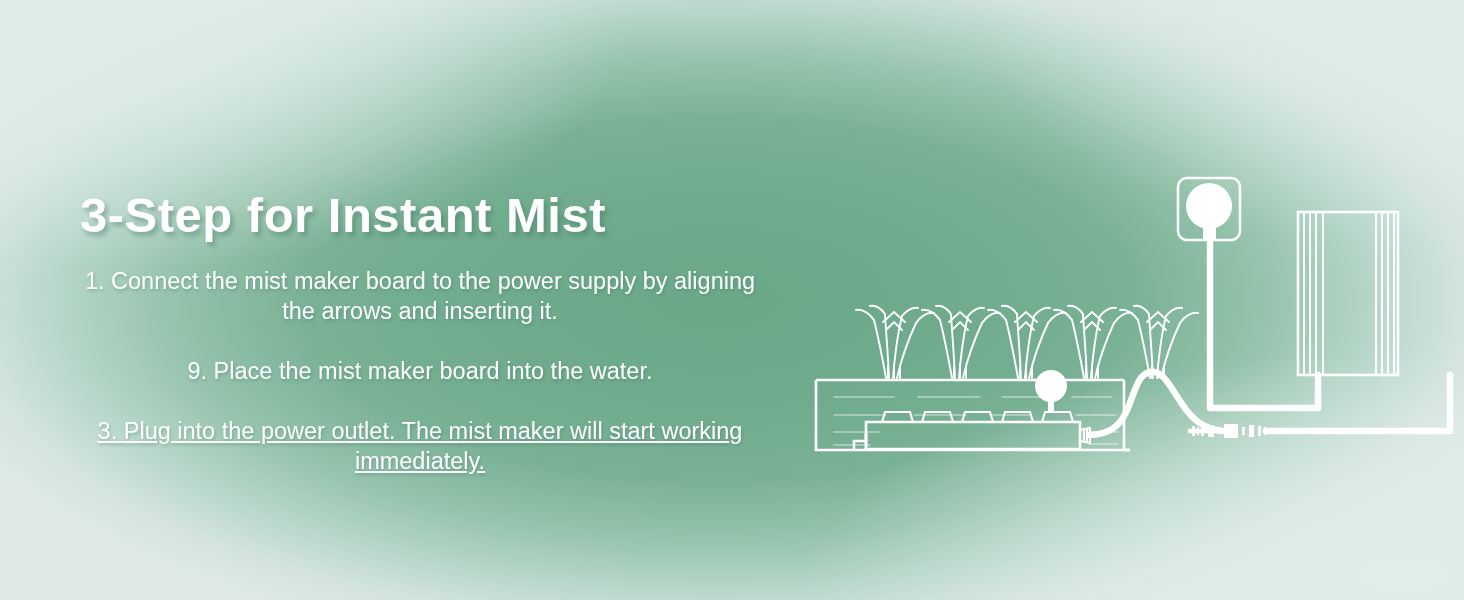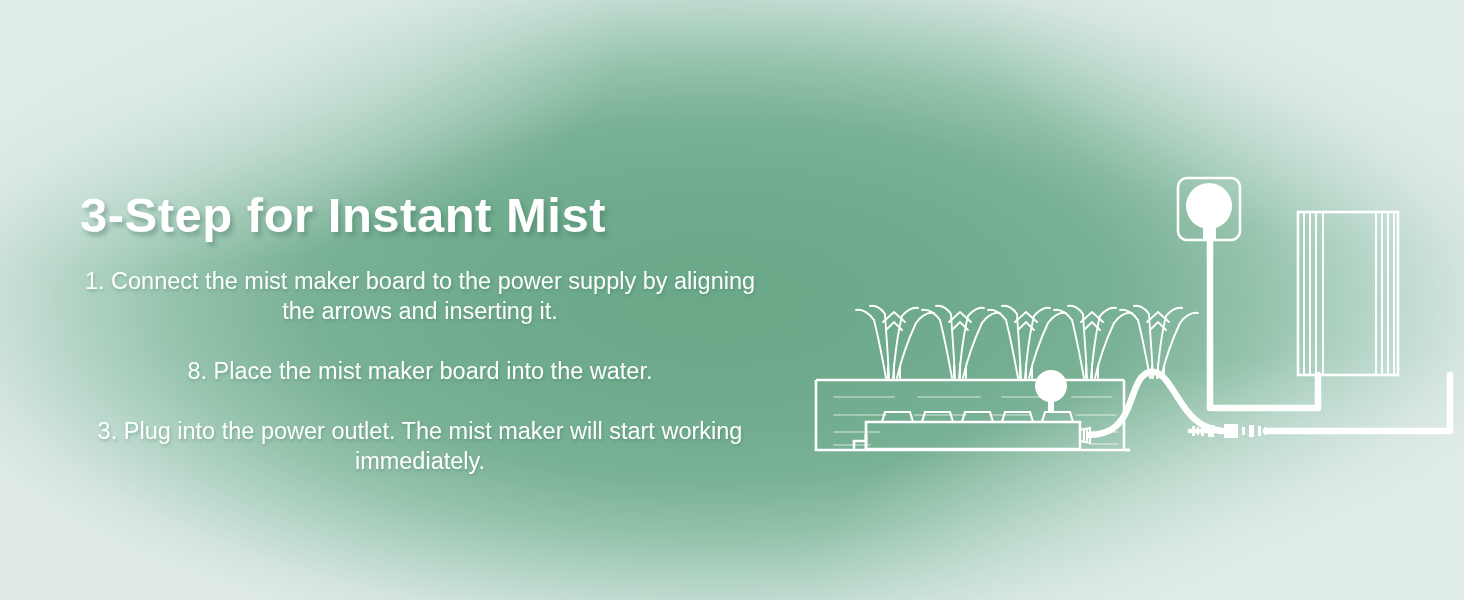--- a/index.html
+++ b/index.html
@@ -87,21 +87,21 @@
   .step {
     margin: 0 0 30px 0;
     font-size: 23.5px;
     line-height: 30px;
     font-weight: 400;
     color: #ffffff;
     text-shadow: 1px 2px 3px rgba(58,110,88,0.33);
     max-width: 680px;
     text-align: center;
   }
-  .step:last-child { margin-bottom: 11px; }
+  .step:last-child { margin-bottom: 11px; text-decoration: underline; }
 
   
   .illustration {
     position: absolute;
     left: 790px;
     top: 160px;
     width: 640px;
     height: 320px;
   }
   .illustration svg { display: block; overflow: visible; }
@@ -128,21 +128,21 @@
   <div class="bg-core"></div>
   <div class="bg-tint-tl"></div>
   <div class="bg-tint-tr"></div>
   <div class="bg-tint-br"></div>
 
   <div class="text-col">
     <h1 class="title">3-Step for Instant Mist</h1>
 
     <div class="steps">
       <p class="step">1. Connect the mist maker board to the power supply by aligning the arrows and inserting it.</p>
-      <p class="step">8. Place the mist maker board into the water.</p>
+      <p class="step">9. Place the mist maker board into the water.</p>
       <p class="step">3. Plug into the power outlet. The mist maker will start working immediately.</p>
     </div>
   </div>
 
   <div class="illustration">
     <svg width="640" height="320" viewBox="0 0 640 320">
 
       <g>
 
         <g>

